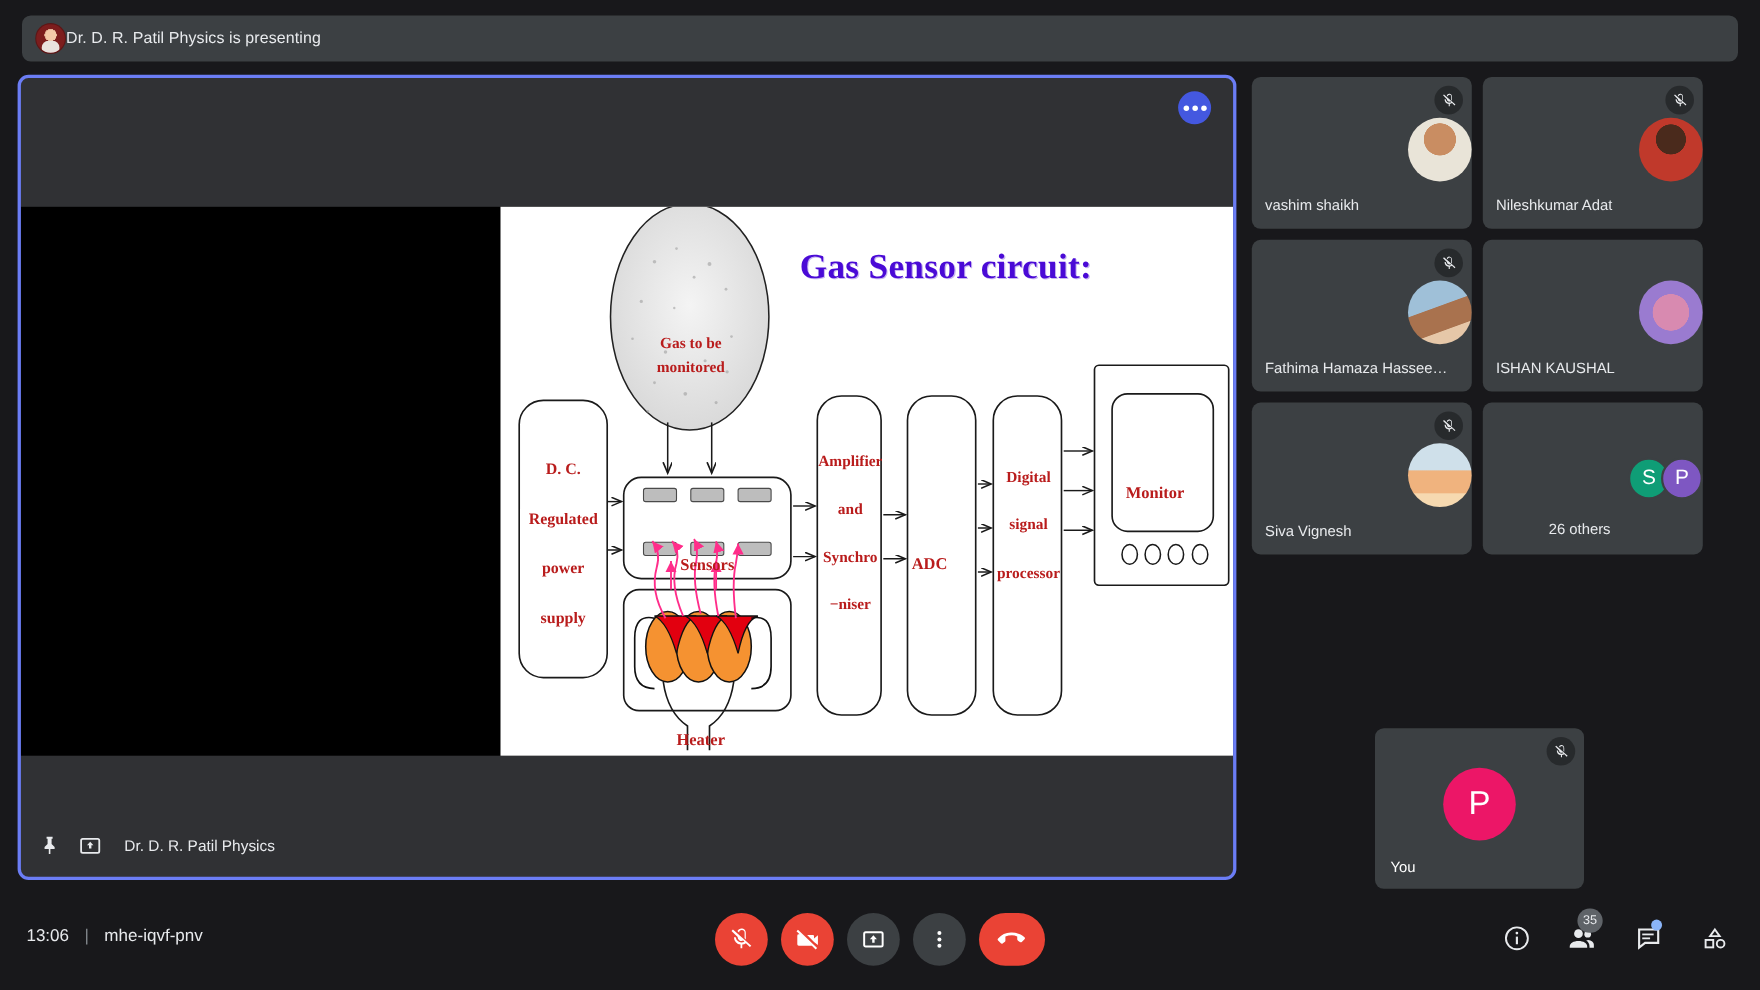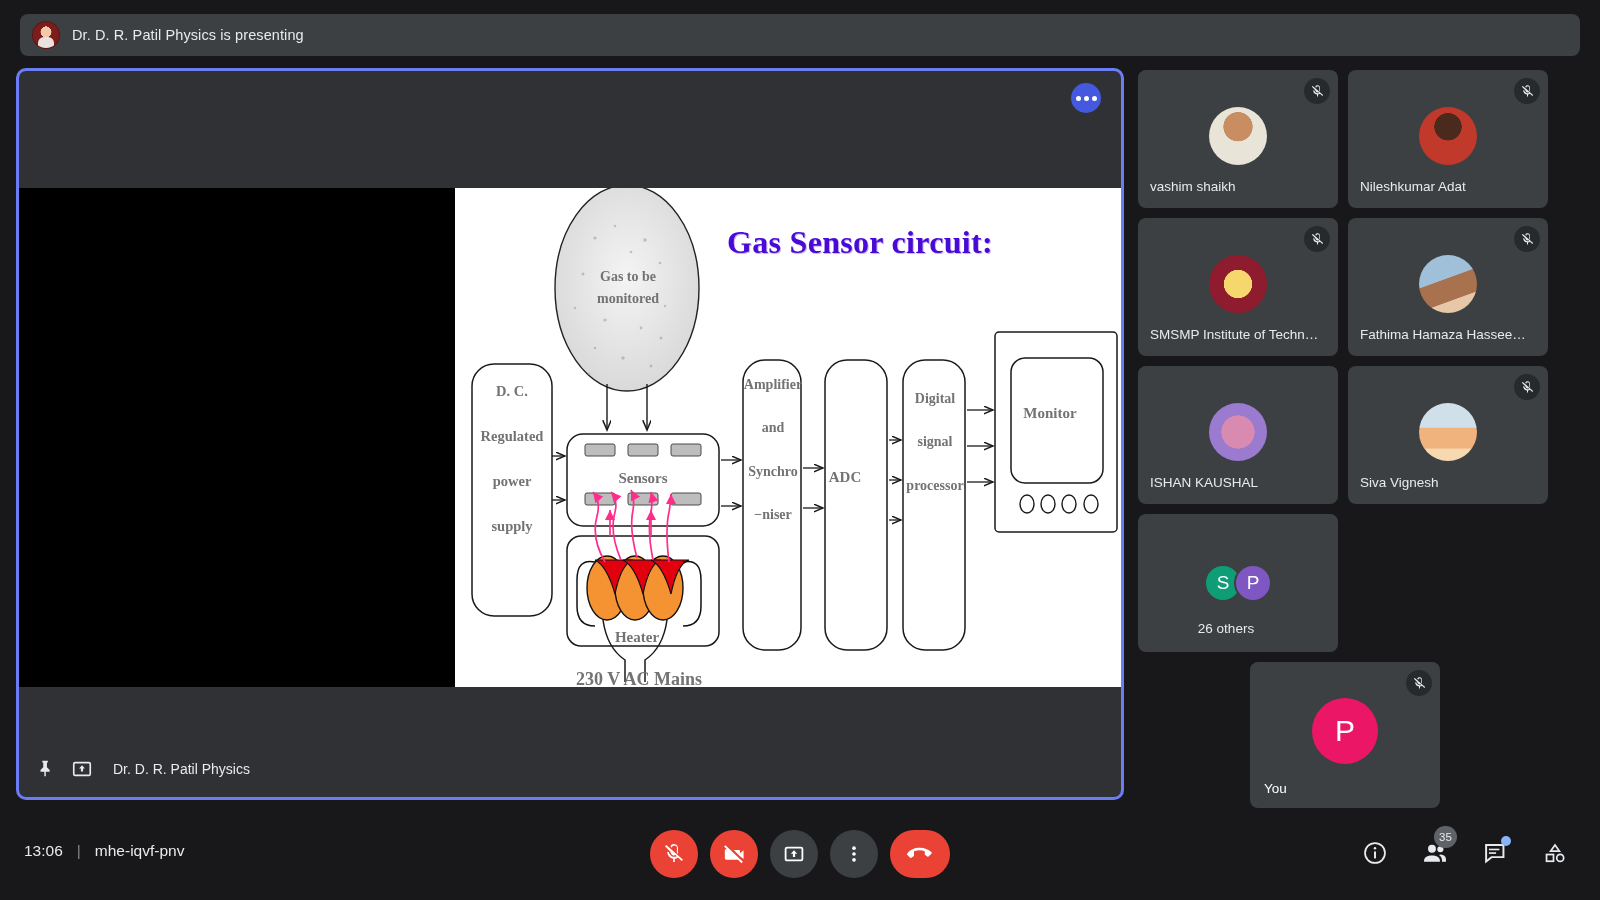--- a/index.html
+++ b/index.html
@@ -9,21 +9,21 @@
     font-family: "Liberation Sans", sans-serif;
     overflow: hidden;
   }
   .app { position: relative; width: 1600px; height: 900px; background: #18181b; }
 
   
   .banner {
     position: absolute; left: 20px; top: 14px;
     width: 1560px; height: 42px;
     background: #3c4043; border-radius: 8px;
-    display: flex; align-items: center; padding-left: 12px; gap: 12px;
+    display: flex; align-items: center; padding-left: 12px; 
   }
   .banner-avatar {
     width: 28px; height: 28px; border-radius: 50%;
     background: radial-gradient(circle at 50% 38%, #f3c9a8 0 26%, #7c1d1d 27% 100%);
     border: 1px solid #00000040;
     position: relative; overflow: hidden; flex: none;
   }
   .banner-avatar::after {
     content: ""; position: absolute; left: 50%; top: 58%;
     width: 16px; height: 14px; transform: translateX(-50%);
@@ -66,31 +66,31 @@
   
   .slide svg { position: absolute; left: 0; top: 0; }
   .slide-title {
     position: absolute; left: 272px; top: 36px;
     color: #4a0ad6; font-family: "Liberation Serif", serif;
     font-weight: bold; font-size: 32px; letter-spacing: .3px;
     text-shadow: 1px 1px 0 #c9b7f0;
   }
   .blk {
     position: absolute; font-family: "Liberation Serif", serif;
-    font-weight: bold; color: #737373; text-align: center;
-    font-size: 15px; line-height: 1.55; white-space: pre-line;
+    font-weight: bold; color: #b91c1c; text-align: center;
+    font-size: 15px; line-height: 1.55; white-space: pre-line; margin-top: 36px;
   }
 
   
   .rail { position: absolute; left: 1138px; top: 70px; width: 450px; }
   .grid { display: grid; grid-template-columns: 200px 200px; gap: 10px; }
   .tile {
     position: relative; width: 200px; height: 138px;
     background: #3c4043; border-radius: 8px; overflow: hidden;
-    display: flex; flex-direction: column; align-items: center;
+    display: flex; flex-direction: column; align-items: flex-end;
     justify-content: center;
   }
   .tile .av {
     width: 58px; height: 58px; border-radius: 50%;
     margin-top: -6px; flex: none; overflow: hidden; position: relative;
   }
   .tile .nm {
     position: absolute; left: 12px; bottom: 14px;
     color: #e8eaed; font-size: 13.5px; max-width: 176px;
     white-space: nowrap; overflow: hidden; text-overflow: ellipsis;
@@ -141,21 +141,21 @@
     cursor: pointer; border: none;
   }
   .cbtn.red { background: #ea4335; }
   .cbtn.grey { background: #3c4043; }
   .cbtn.hang { width: 60px; height: 48px; border-radius: 24px; background: #ea4335; }
   .right-icons {
     position: absolute; right: 28px; top: 24px;
     display: flex; align-items: center; gap: 26px;
   }
   .ri { position: relative; width: 34px; height: 34px; display: flex;
-        align-items: center; justify-content: center; cursor: pointer; }
+        align-items: center; justify-content: flex-end; cursor: pointer; }
   .badge {
     position: absolute; left: 16px; top: -10px;
     min-width: 22px; height: 22px; padding: 0 5px; border-radius: 11px;
     background: #5f6368; color: #e8eaed; font-size: 11.5px;
     display: flex; align-items: center; justify-content: center;
   }
   .dot {
     position: absolute; right: 1px; top: 0px;
     width: 10px; height: 10px; border-radius: 50%; background: #8ab4f8;
   }
@@ -347,29 +347,20 @@
       <div class="tile">
         <div class="micoff">
           <svg width="15" height="15" viewBox="0 0 24 24">
               <path fill="#e8eaed" d="M16 10V6a4 4 0 0 0-7.6-1.7l1.5 1.5V6a2.5 2.5 0 0 1 5 0v4c0 .3 0 .5-.1.8l1.2 1.2zM4.3 3 3 4.3l5.6 5.6V10a3.4 3.4 0 0 0 5 3l1.2 1.2A5.5 5.5 0 0 1 6.8 10H5.2a6.8 6.8 0 0 0 6 6.7V20h1.6v-3.3a6.7 6.7 0 0 0 3.3-1.3l3.6 3.6 1.3-1.3z"></path>
             </svg>
         </div>
         <div class="av" style="background:radial-gradient(circle at 50% 34%, #4a2a1c 0 28%, #c0392b 29% 100%);"></div>
         <div class="nm">Nileshkumar Adat</div>
       </div>
 
-      <div class="tile">
-        <div class="micoff">
-          <svg width="15" height="15" viewBox="0 0 24 24">
-              <path fill="#e8eaed" d="M16 10V6a4 4 0 0 0-7.6-1.7l1.5 1.5V6a2.5 2.5 0 0 1 5 0v4c0 .3 0 .5-.1.8l1.2 1.2zM4.3 3 3 4.3l5.6 5.6V10a3.4 3.4 0 0 0 5 3l1.2 1.2A5.5 5.5 0 0 1 6.8 10H5.2a6.8 6.8 0 0 0 6 6.7V20h1.6v-3.3a6.7 6.7 0 0 0 3.3-1.3l3.6 3.6 1.3-1.3z"></path>
-            </svg>
-        </div>
-        <div class="av" style="background:radial-gradient(circle at 50% 50%, #f5d76e 0 34%, #8e1b2e 35% 76%, #fff 77% 100%);"></div>
-        <div class="nm">SMSMP Institute of Techn…</div>
-      </div>
 
       <div class="tile">
         <div class="micoff">
           <svg width="15" height="15" viewBox="0 0 24 24">
               <path fill="#e8eaed" d="M16 10V6a4 4 0 0 0-7.6-1.7l1.5 1.5V6a2.5 2.5 0 0 1 5 0v4c0 .3 0 .5-.1.8l1.2 1.2zM4.3 3 3 4.3l5.6 5.6V10a3.4 3.4 0 0 0 5 3l1.2 1.2A5.5 5.5 0 0 1 6.8 10H5.2a6.8 6.8 0 0 0 6 6.7V20h1.6v-3.3a6.7 6.7 0 0 0 3.3-1.3l3.6 3.6 1.3-1.3z"></path>
             </svg>
         </div>
         <div class="av" style="background:linear-gradient(160deg,#9fc0d8 0 42%,#a9724e 43% 72%,#e6c7a8 73% 100%);"></div>
         <div class="nm">Fathima Hamaza Hassee…</div>
       </div>

